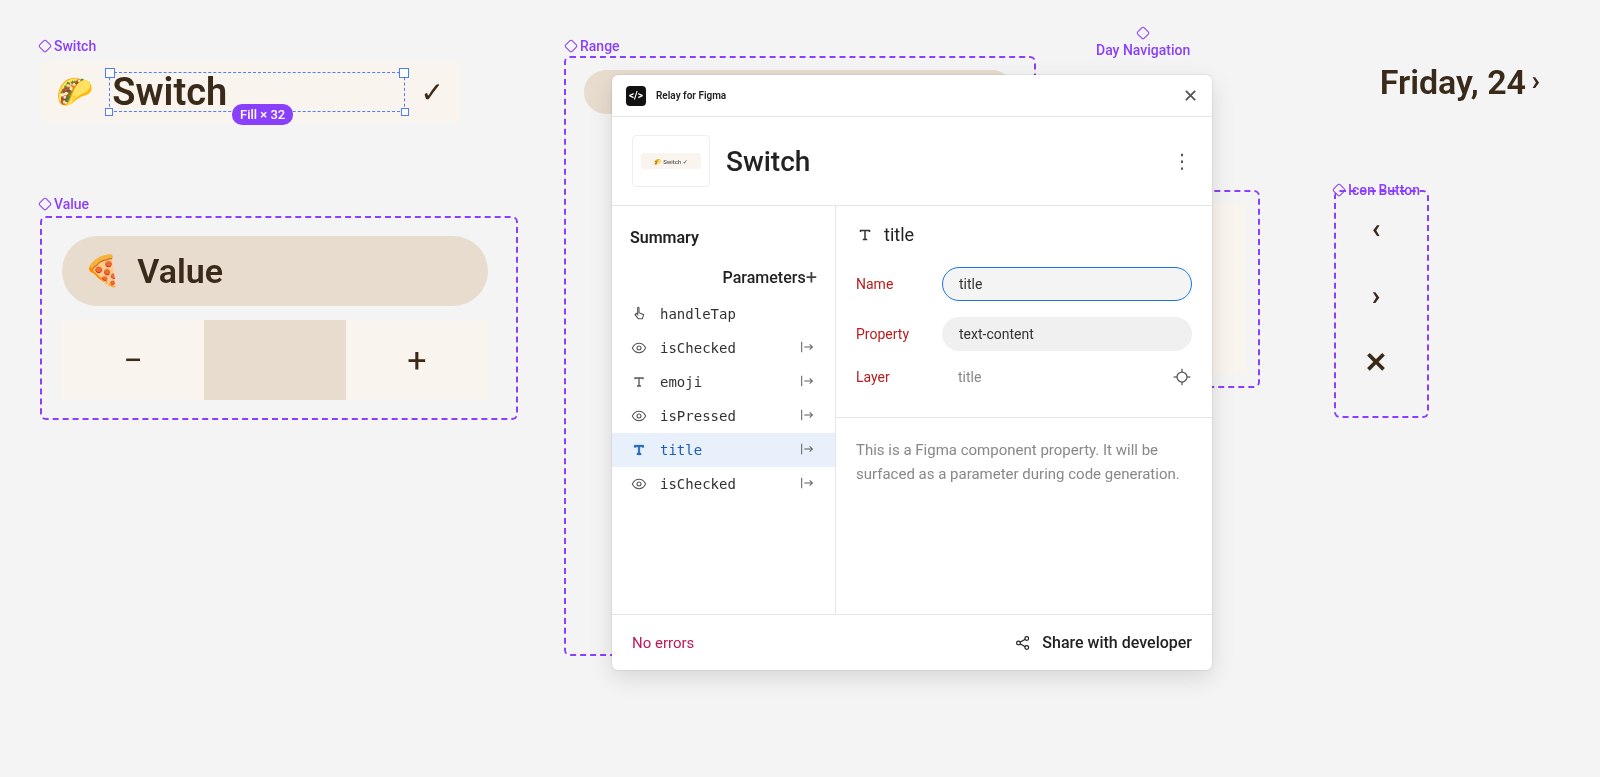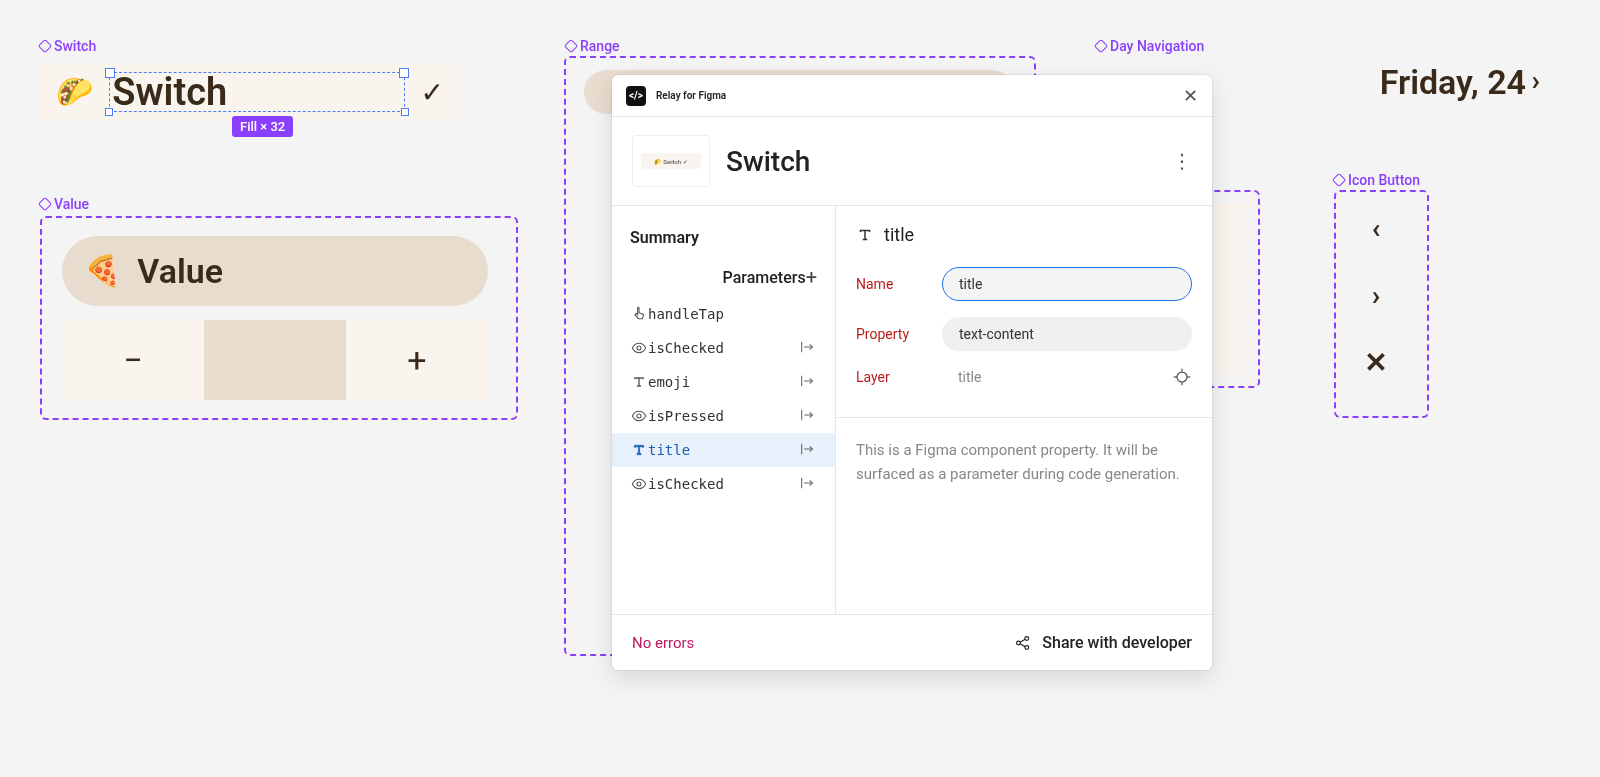--- a/index.html
+++ b/index.html
@@ -71,26 +71,26 @@
     width: 8px; height: 8px;
     border: 1px solid #4e7cff;
     background: #fff;
   }
   .handle-bl { left: -5px; bottom: -5px; }
   .handle-br { right: -5px; bottom: -5px; }
   .emoji { font-size: 30px; line-height: 1; }
   .check { font-size: 28px; color: #3a2a1a; }
   .fillbadge {
     position: absolute;
-    left: 232px; top: 116px;
+    left: 232px; top: 104px;
     background: #8a3ffc;
     color: #fff;
     font-size: 13px;
     padding: 3px 8px;
-    border-radius: 3px;
+    border-radius: 10px;
     font-weight: 500;
   }
 
   
   .value-box {
     left: 40px; top: 216px; width: 478px; height: 204px;
   }
   .value-pill {
     position: absolute;
     left: 62px; top: 236px;
@@ -207,21 +207,21 @@
     padding: 4px 18px 18px 18px;
     font-size: 16px; font-weight: 600; color: #222;
   }
   .params-h {
     display: flex; align-items: center; justify-content: flex-end;
     padding: 0 18px 8px 18px;
     font-size: 16px; font-weight: 500; color: #222;
   }
   .plus { font-size: 20px; font-weight: 400; color: #444; }
   .param-row {
-    display: flex; align-items: center; 
+    display: flex; align-items: center; gap: 12px;
     padding: 8px 18px;
     font-family: ui-monospace, Menlo, Consolas, monospace;
     font-size: 14px; color: #333;
   }
   .param-row.selected { background: #e8f0fb; color: #1a5fb4; }
   .param-row.selected .pico-svg { stroke: #1a5fb4; fill: #1a5fb4; }
   .param-text { flex: 1; }
   .pico { width: 18px; height: 18px; display: flex; align-items: center; justify-content: center; }
   .arrow-ico { width: 18px; height: 18px; }
   .right-col {
@@ -300,32 +300,32 @@
   <div class="vbtn">+</div>
 </div>
 
 <div class="label" style="left:566px; top:38px;">
   <span class="diamond"></span>
   <span>Range</span>
 </div>
 <div class="dashbox range-box"></div>
 <div style="position:absolute; left:584px; top:70px; width:430px; height:44px; background:#e8dccf; border-radius:22px;"></div>
 
-<div class="label" style="left:1096px; top:38px;">
+<div class="label" style="left:1096px; top:28px;flex-direction:column;">
   <span class="diamond"></span>
   <span>Day Navigation</span>
 </div>
 <div style="position:absolute; left:1096px; top:64px; width:30px; height:36px; display:flex; align-items:center; justify-content:center; font-size:26px; color:#3a2a1a; font-weight:bold;">‹</div>
 <div class="daynav-title">Friday, 24</div>
 <div class="day-chev">›</div>
 
 <div class="dashbox partial-box"></div>
 <div style="position:absolute; left:1114px; top:204px; width:132px; height:170px; background:#faf4ee; border-radius:4px;"></div>
 
-<div class="label" style="left:1334px; top:172px;">
+<div class="label" style="left:1334px; top:182px;">
   <span class="diamond"></span>
   <span>Icon Button</span>
 </div>
 <div class="dashbox daynav-box"></div>
 <div class="nav-col">
   <div class="nav-ico">‹</div>
   <div class="nav-ico">›</div>
   <div class="nav-ico">✕</div>
 </div>
 

